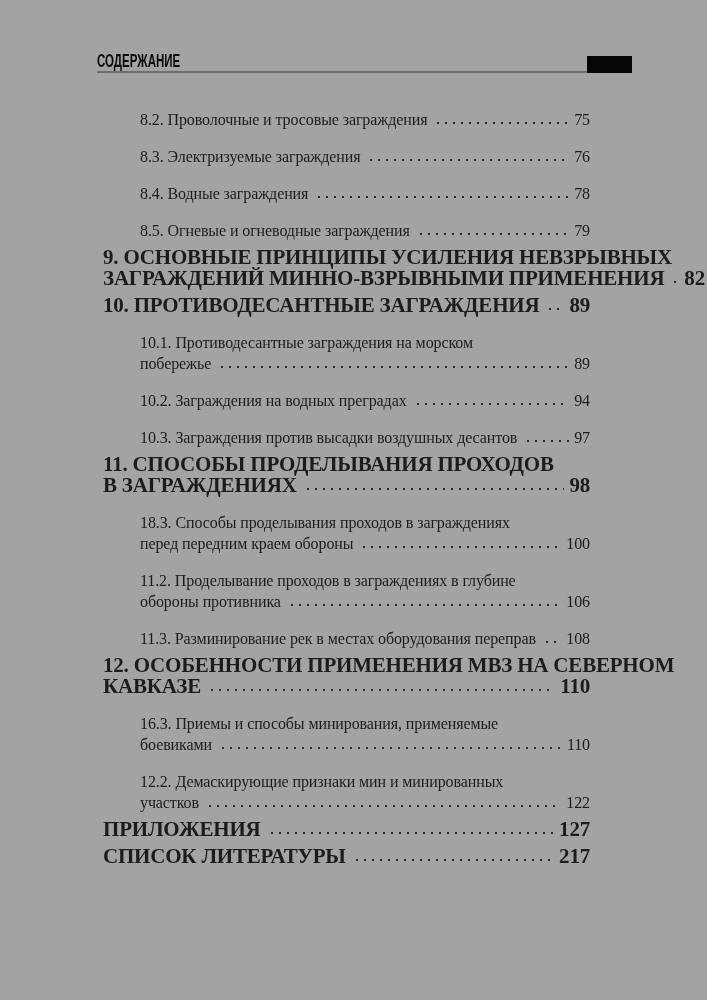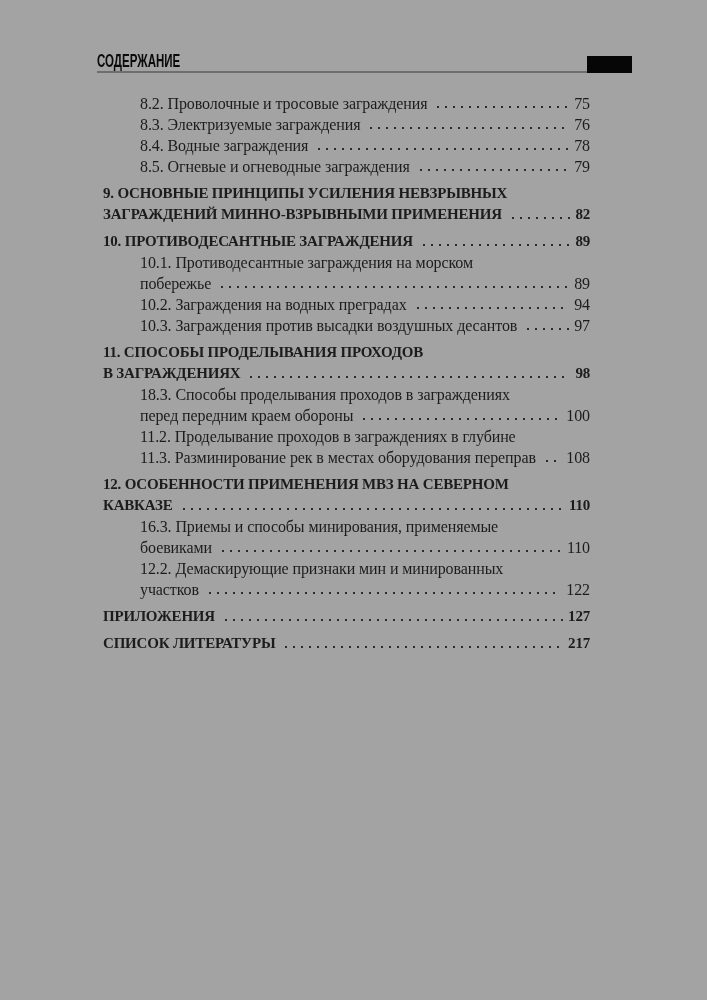--- a/index.html
+++ b/index.html
@@ -22,23 +22,23 @@
     white-space: nowrap;
     transform: scaleX(0.64);
     transform-origin: left bottom;
     color: #0a0a0a;
   }
   .header-rule { position: relative; margin-top: 1px; height: 2px; background: #6e6e6e; }
   .header-box { position: absolute; right: 0; bottom: 0; width: 45px; height: 17px; background: #060606; }
 
   
   .toc { position: absolute; left: 97px; top: 93px; width: 493px; }
-  .entry { margin-top: 0; }
+  .entry { margin-top: 16px; }
   .entry.group { margin-top: 6px; }
-  .entry.main { font-weight: bold; font-size: 15px; letter-spacing: -0.2px; }
+  .entry.main { font-weight: bold; font-size: 21px; letter-spacing: -0.2px; }
   .entry.main .row { padding-left: 6px; }
   .entry.sub { font-size: 16px; letter-spacing: -0.1px; }
   .entry.sub .row { padding-left: 43px; }
   .row { display: flex; line-height: 21px; }
   .row .text { white-space: nowrap; flex: 0 0 auto; }
   .leader {
     flex: 1 1 auto;
     align-self: stretch;
     min-width: 8px;
     margin: 0 5px 0 7px;
@@ -146,20 +146,25 @@
         <div class="row">
           <span class="text">перед передним краем обороны</span>
           <span class="leader"></span>
           <span class="page-num">100</span>
         </div>
       </div>
       <div class="entry sub">
         <div class="row">
           <span class="text">11.2. Проделывание проходов в заграждениях в глубине</span>
         </div>
+        <div class="row">
+          <span class="text">обороны противника</span>
+          <span class="leader"></span>
+          <span class="page-num">106</span>
+        </div>
       </div>
       <div class="entry sub">
         <div class="row">
           <span class="text">11.3. Разминирование рек в местах оборудования переправ</span>
           <span class="leader"></span>
           <span class="page-num">108</span>
         </div>
       </div>
       <div class="entry main group">
         <div class="row">

